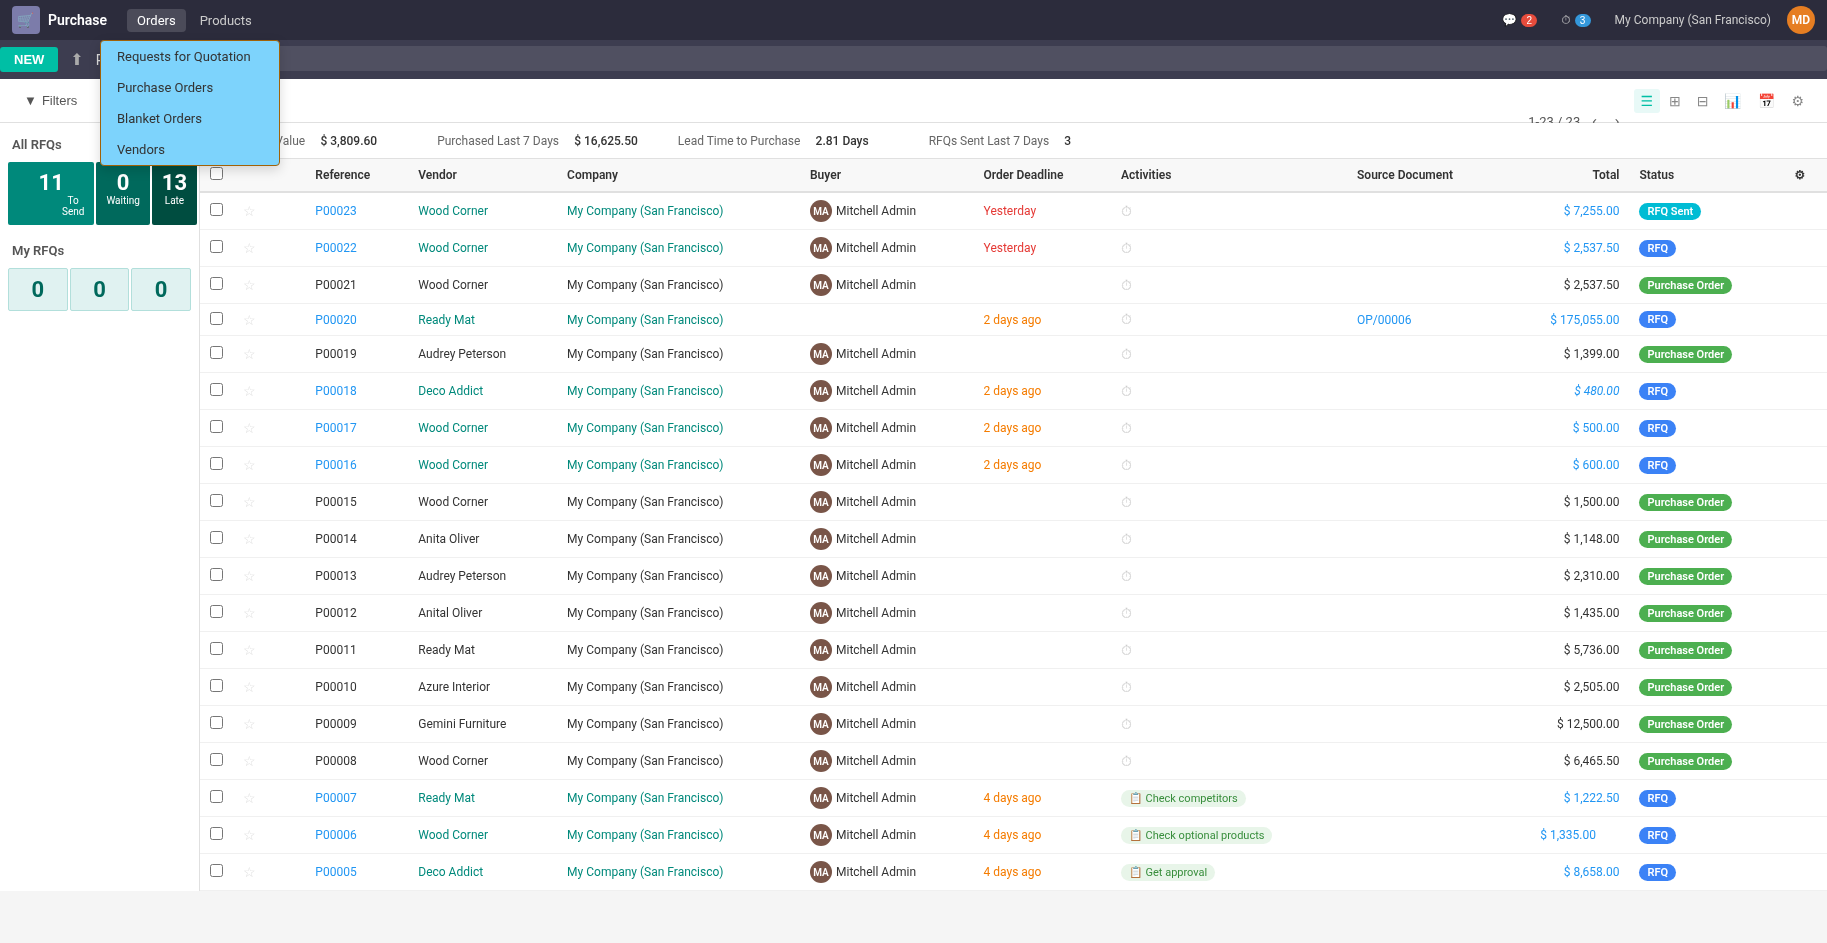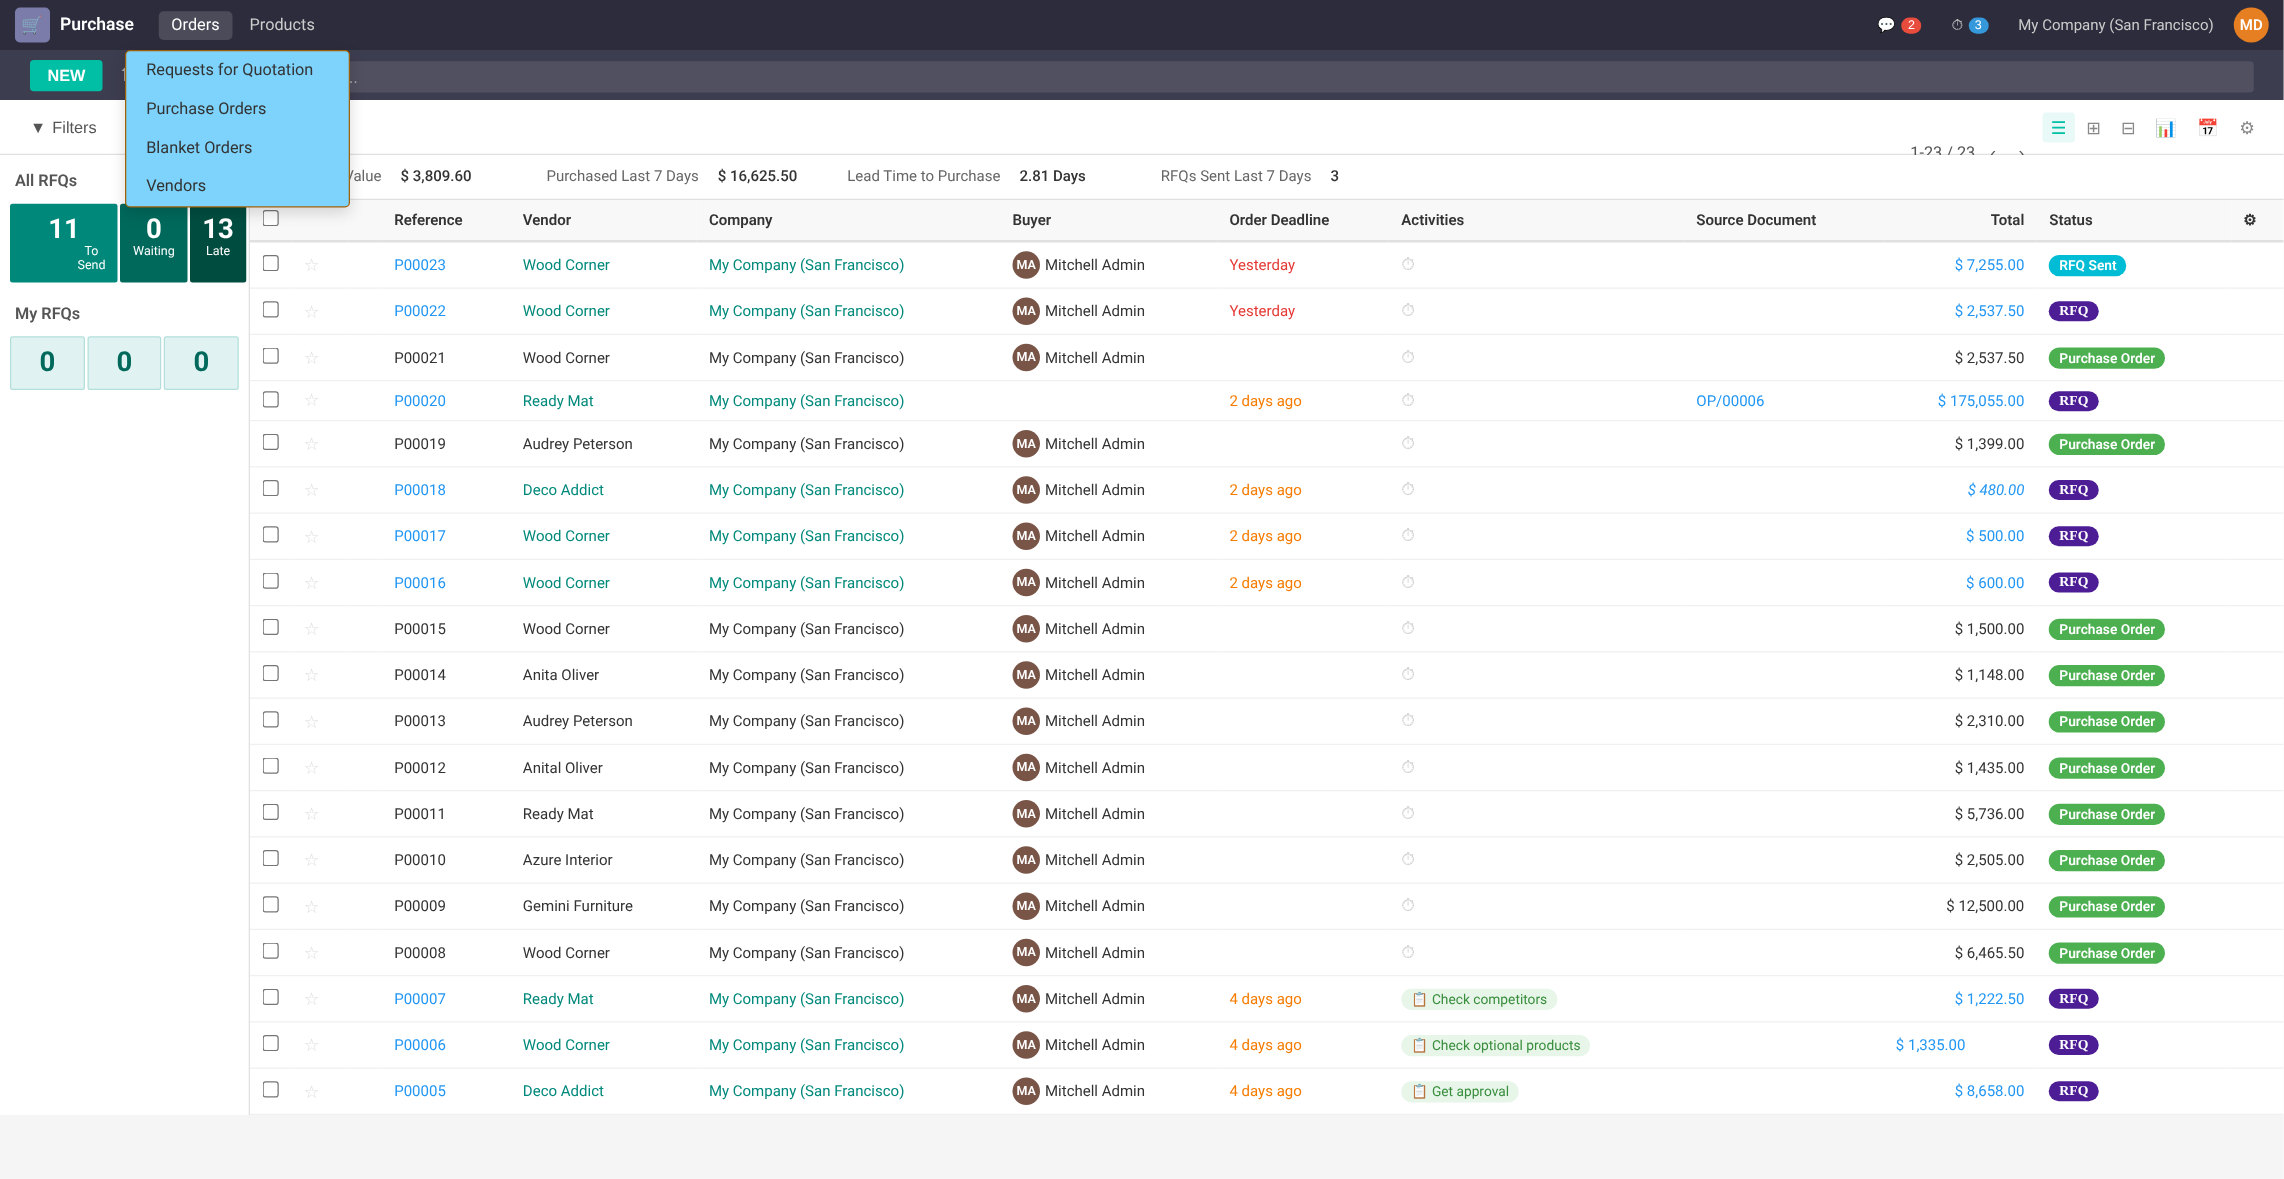--- a/index.html
+++ b/index.html
@@ -125,21 +125,21 @@
     tbody td { padding: 7px 10px; font-size: 12px; color: #333; white-space: nowrap; }
     .link-blue { color: #2196f3; cursor: pointer; text-decoration: none; }
     .link-teal { color: #00897b; cursor: pointer; }
     .link-red { color: #e53935; }
     .link-orange { color: #f57c00; }
     .badge-status {
       padding: 2px 8px; border-radius: 10px; font-size: 11px;
       font-weight: 600; display: inline-block;
     }
     .badge-rfq-sent { background: #00bcd4; color: #fff; }
-    .badge-rfq { background: #4c1d95; color: #fff; font-family: Liberation Serif, serif; }
+    .badge-rfq { background: #3b82f6; color: #fff; }
     .badge-po { background: #4caf50; color: #fff; }
 
     
     .avatar-sm {
       width: 22px; height: 22px; border-radius: 50%;
       background: #795548; display: inline-flex; align-items: center; justify-content: center;
       color: #fff; font-size: 10px; font-weight: 600; margin-right: 4px;
       vertical-align: middle;
     }
     .buyer-cell { display: flex; align-items: center; }
@@ -147,22 +147,22 @@
     .activity-badge {
       display: inline-flex; align-items: center; gap: 4px;
       background: #e8f5e9; color: #388e3c; font-size: 11px;
       padding: 2px 8px; border-radius: 10px;
     }
 
     
     .page-header {
       background: #3d3d50;
       display: flex;
-      align-items: flex-end;
-      padding: 6px 24px;
+      align-items: flex-start;
+      padding: 6px 0;
       gap: 10px;
     }
 
     .header-left { display: flex; align-items: center; gap: 8px; }
     .header-right { flex: 1; display: flex; align-items: center; gap: 8px; padding-left: 20px; }
   </style>
 </head>
 <body>
 
 <div class="top-nav">
@@ -644,21 +644,21 @@
               <td><a class="link-teal">My Company (San Francisco)</a></td>
               <td>
                 <div class="buyer-cell">
                   <span class="avatar-sm">MA</span>
                   <span>Mitchell Admin</span>
                 </div>
               </td>
               <td><span class="link-orange">4 days ago</span></td>
               <td><span class="activity-badge">📋 Check optional products</span></td>
               <td></td>
-              <td style="text-align: left;"><a class="link-blue">$ 1,335.00</a></td>
+              <td style="text-align: center;"><a class="link-blue">$ 1,335.00</a></td>
               <td><span class="badge-status badge-rfq">RFQ</span></td>
             </tr>
             <tr>
               <td><input type="checkbox" style=""></td>
               <td><span style="color:#ddd;cursor:pointer;font-size:14px;">☆</span></td>
               <td><span style="color:#ccc;font-size:12px;"></span></td>
               <td><a class="link-blue">P00005</a></td>
               <td><a class="link-teal">Deco Addict</a></td>
               <td><a class="link-teal">My Company (San Francisco)</a></td>
               <td>

